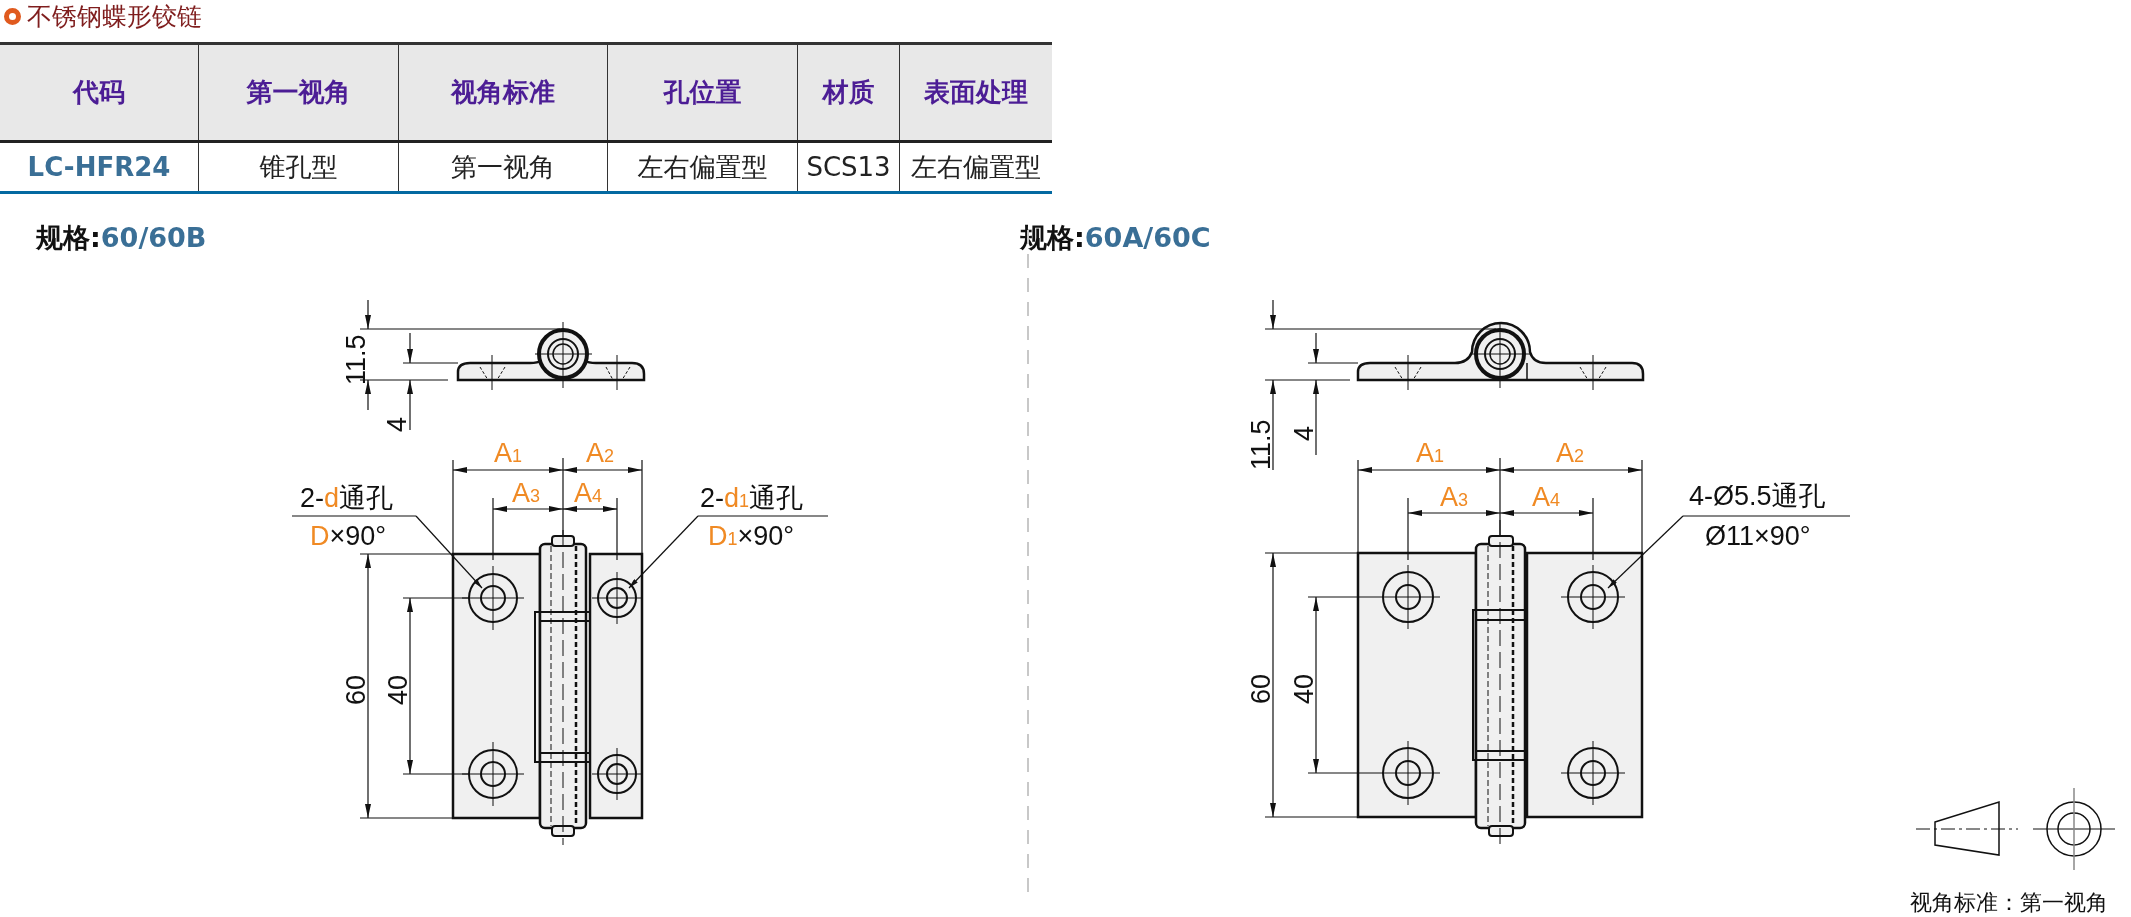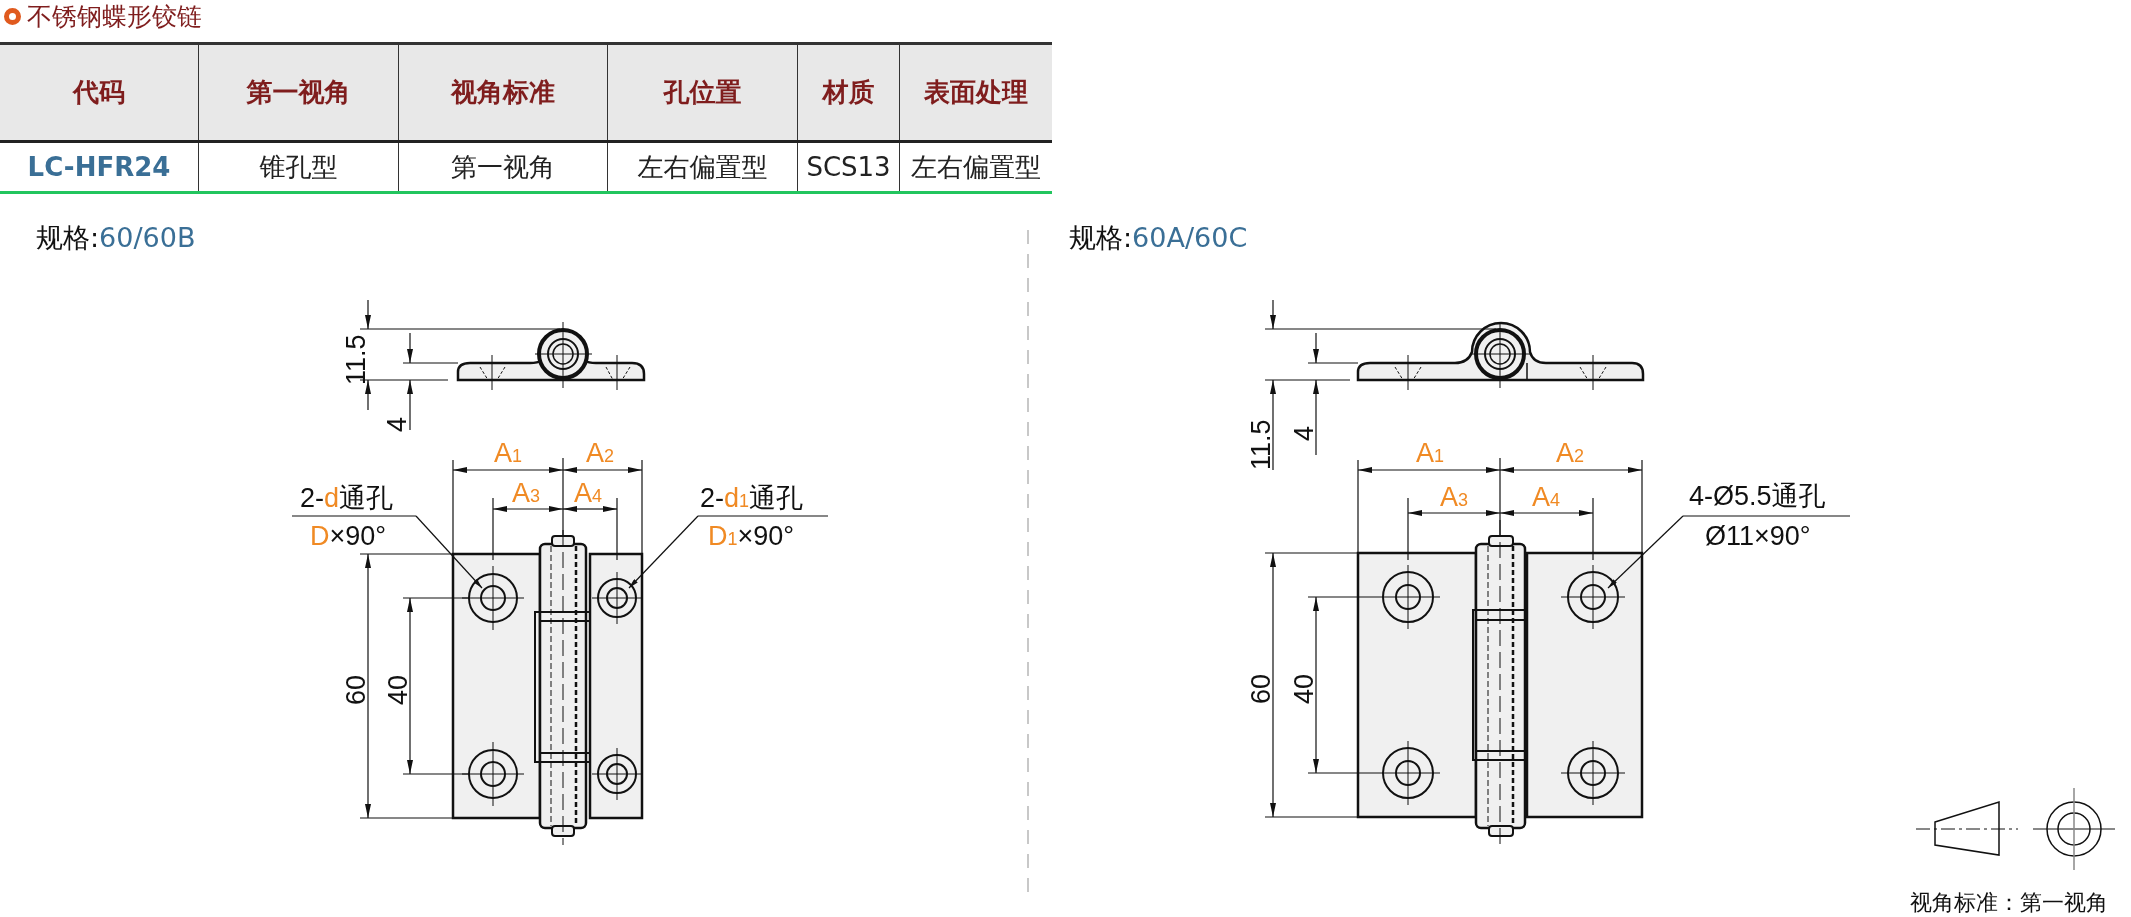--- a/index.html
+++ b/index.html
@@ -3,26 +3,26 @@
 <meta charset="utf-8">
 <style>
   html, body { margin: 0; padding: 0; background: #ffffff; }
   body { width: 2131px; height: 917px; position: relative; overflow: hidden;
          font-family: "DejaVu Sans", "Liberation Sans", sans-serif; color: #111; }
   .title { position: absolute; left: 4px; top: 1px; height: 30px; display: flex; align-items: center; }
   .title .ring { width: 17px; height: 17px; border: 5px solid #e05a1e; border-radius: 50%; box-sizing: border-box; margin-right: 6px; }
   .title .txt { font-size: 25px; color: #7f1d1d; }
   table.spec { position: absolute; left: 0; top: 42px; border-collapse: collapse; width: 1052px; }
   table.spec th, table.spec td { text-align: center; padding: 0; font-size: 26px; }
-  table.spec th { background: #e8e8e8; height: 95px; font-weight: bold; color: #7f1d1d;
+  table.spec th { background: #e8e8e8; height: 95px; font-weight: bold; color: #4c1d95;
                   border-top: 3px solid #333; border-bottom: 3px solid #222; }
-  table.spec td { height: 48px; border-bottom: 3px solid #22c55e; color: #222; }
+  table.spec td { height: 48px; border-bottom: 3px solid #0369a1; color: #222; }
   table.spec th + th, table.spec td + td { border-left: 1.5px solid #333; }
   table.spec td.code { color: #3a6f96; font-weight: bold; }
-  .spec-label { position: absolute; font-size: 27px; font-weight: normal; color: #111; }
+  .spec-label { position: absolute; font-size: 27px; font-weight: bold; color: #111; }
   .spec-label .v { color: #3a6f96; }
   svg.draw { position: absolute; left: 0; top: 0; }
   .dim { font-family: "Liberation Sans", sans-serif; }
 </style>
 </head>
 <body>
 
 <div class="title">
   <span class="ring"></span>
   <span class="txt">不锈钢蝶形铰链</span>
@@ -47,21 +47,21 @@
       <td>左右偏置型</td>
       <td>SCS13</td>
       <td>左右偏置型</td>
     </tr>
   </tbody>
 </table>
 
 <div class="spec-label" style="left:36px; top:220px;">
   <span>规格:</span><span class="v">60/60B</span>
 </div>
-<div class="spec-label" style="left:1069px; top:220px;">
+<div class="spec-label" style="left:1020px; top:220px;">
   <span>规格:</span><span class="v">60A/60C</span>
 </div>
 
 <svg class="draw" width="2131" height="917" viewBox="0 0 2131 917">
   <defs>
     <marker id="arr" markerWidth="14" markerHeight="6" refX="14" refY="3" orient="auto-start-reverse" markerUnits="userSpaceOnUse">
       <path d="M0,0 L14,3 L0,6 Z" fill="#111"></path>
     </marker>
     <marker id="arrs" markerWidth="10" markerHeight="5" refX="10" refY="2.5" orient="auto" markerUnits="userSpaceOnUse">
       <path d="M0,0 L10,2.5 L0,5 Z" fill="#111"></path>

